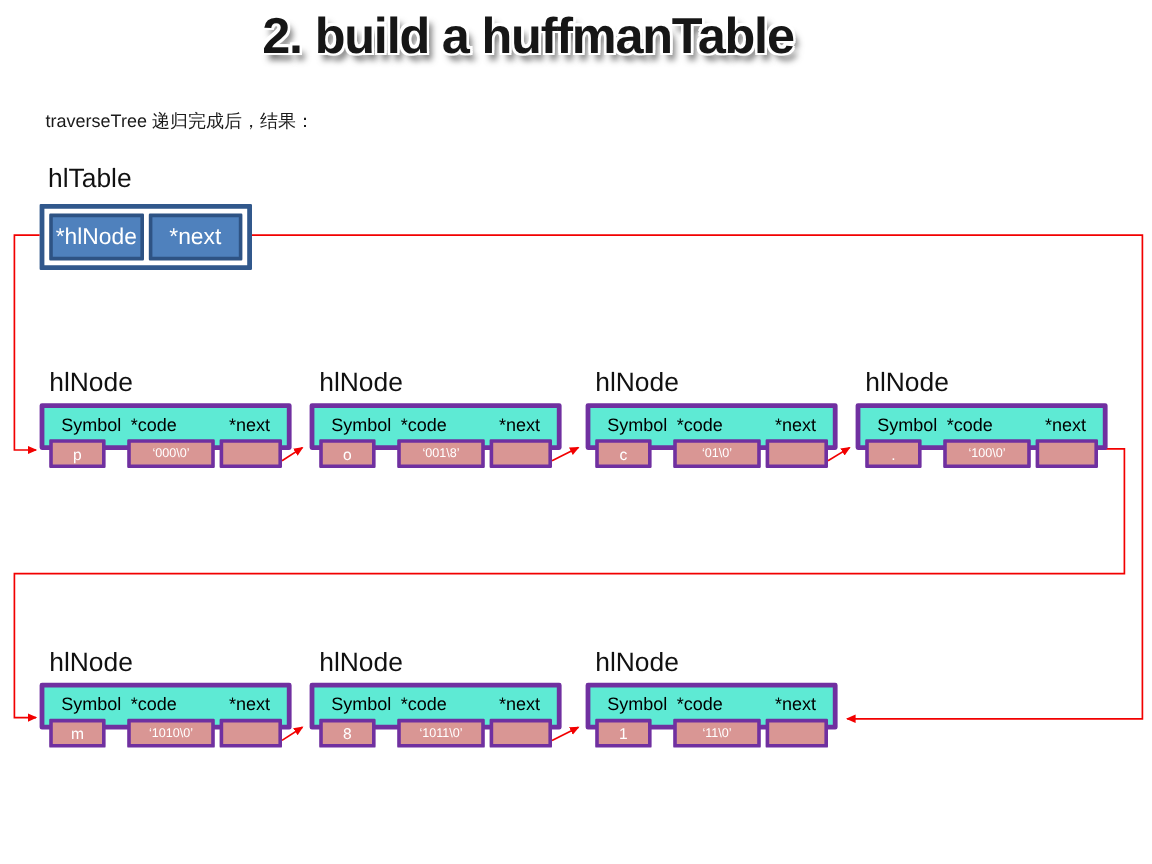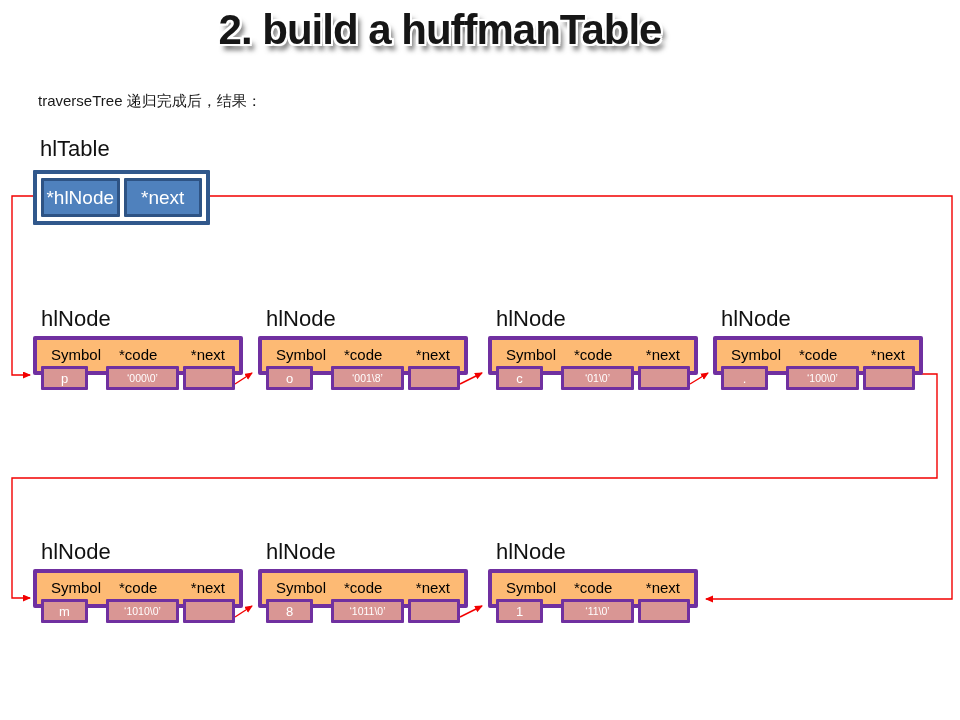--- a/index.html
+++ b/index.html
@@ -28,28 +28,28 @@
   }
   .tbl-cell{
     flex:1;background:#4f81bd;border:3px solid #2e5384;box-sizing:border-box;
     color:#fff;font-size:19px;display:flex;align-items:center;justify-content:center;
     border-radius:1px;
   }
   
   .node-group{position:absolute;width:210px;}
   .node-label{font-size:22px;color:#111;margin:0 0 5px 8px;line-height:25px;}
   .node-box{
-    width:210px;height:39px;border:4px solid #7030a0;background:#fdba74;
+    width:210px;height:39px;border:4px solid #7030a0;background:#5eead4;
     box-sizing:border-box;border-radius:2px;
   }
   .node-head{
     display:flex;align-items:center;height:24px;padding:2px 14px 0 14px;
     font-size:15px;color:#000;
   }
-  .nh-code{margin-left:18px;}
+  .nh-code{margin-left:8px;}
   .nh-next{margin-left:auto;}
   .node-cells{display:flex;gap:4px;padding:0 4px;height:24px;}
   .cell{
     background:#d99694;border:3px solid #7030a0;box-sizing:border-box;
     color:#fff;display:flex;align-items:center;justify-content:center;border-radius:1px;
   }
   .cell.sym{width:47px;font-size:13px;}
   .cell.code{flex:1;font-size:10.5px;margin-left:14px;}
   .cell.next{width:52px;}
   

